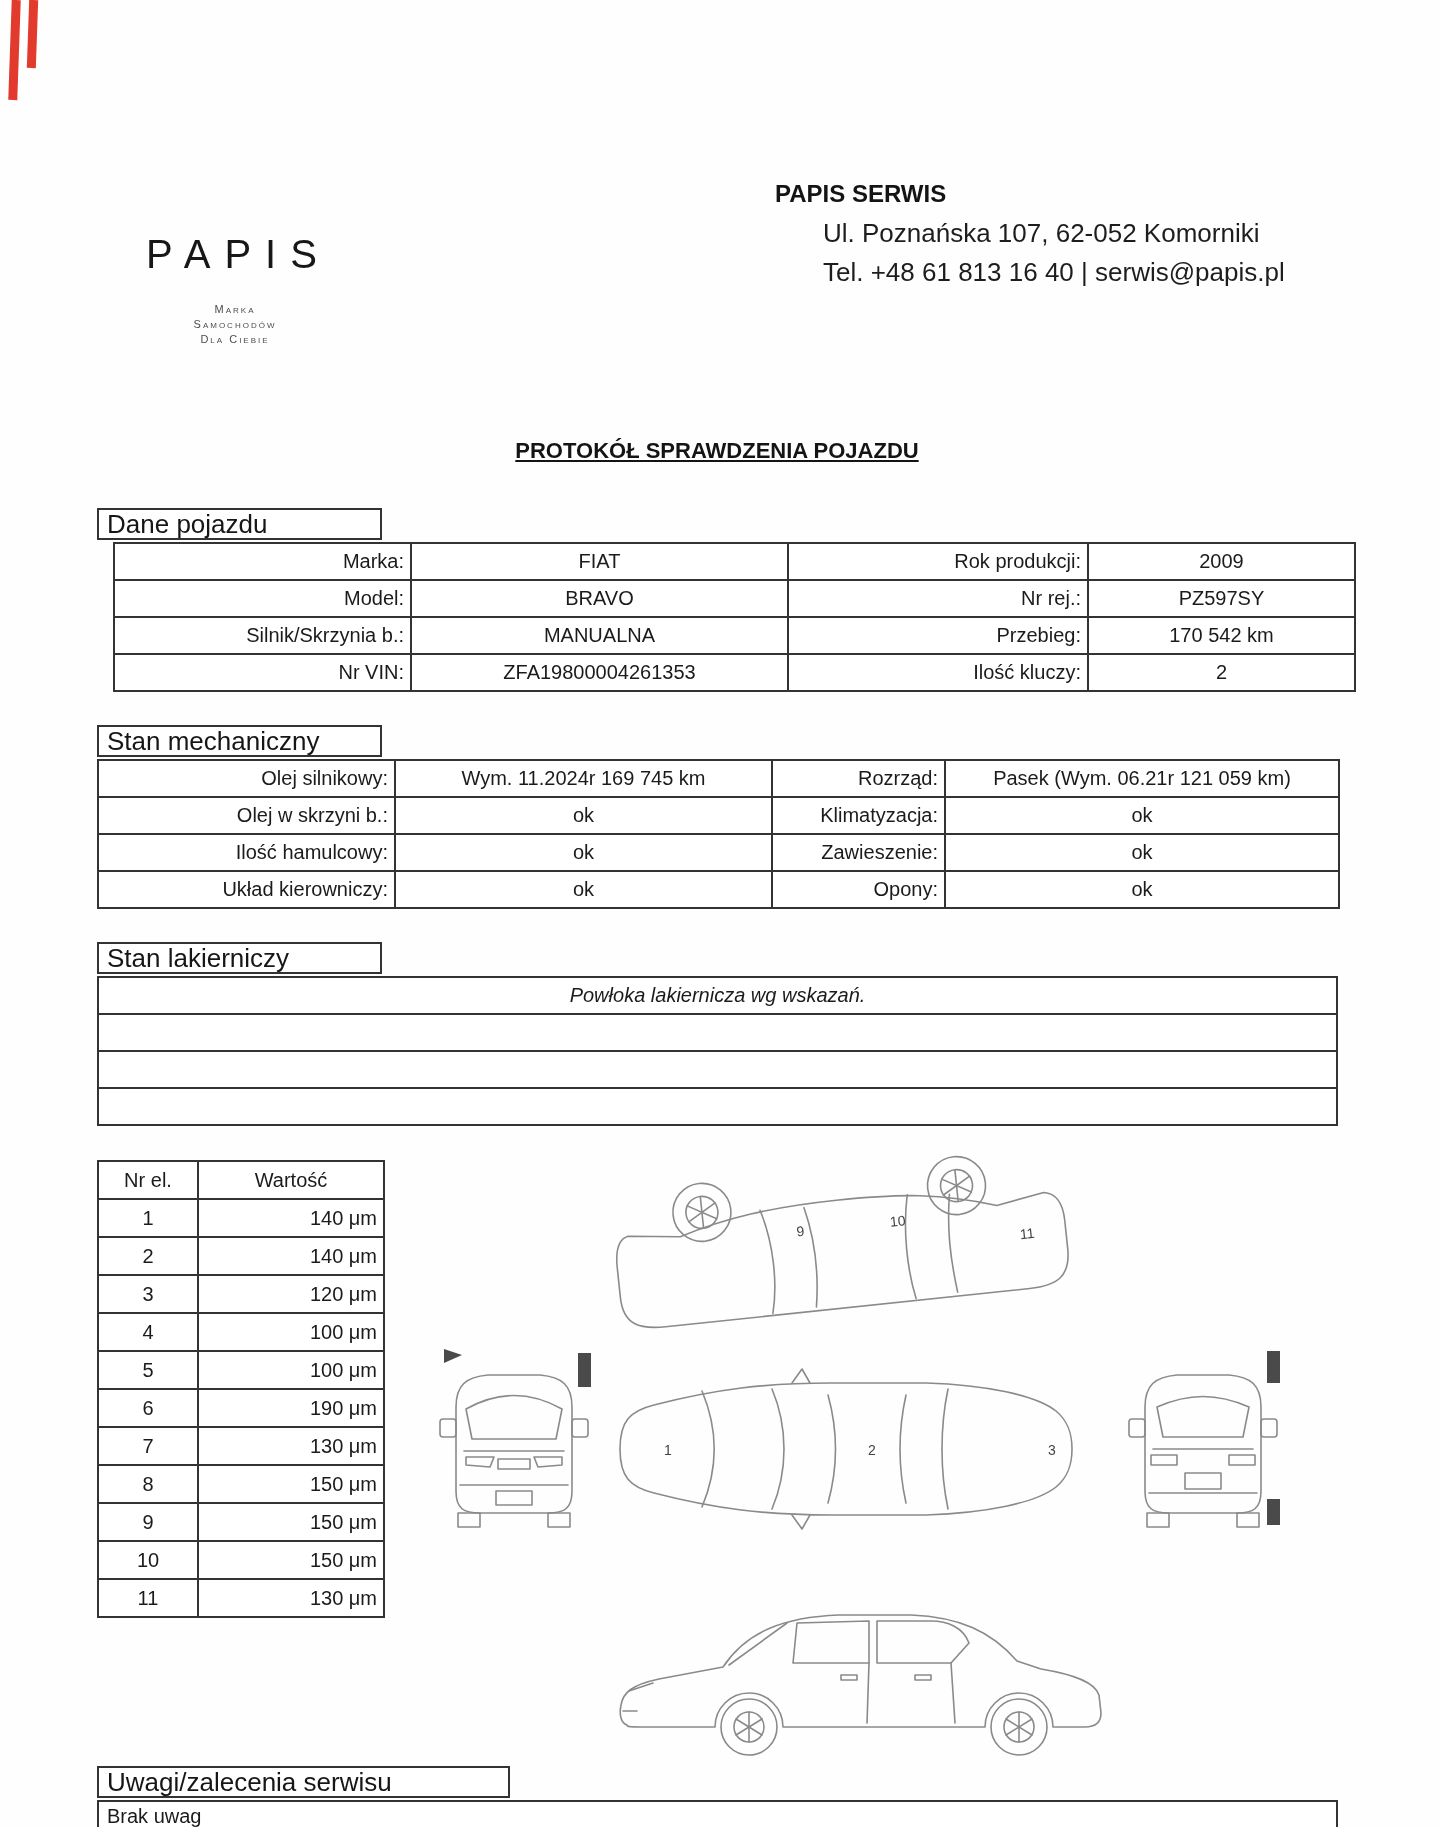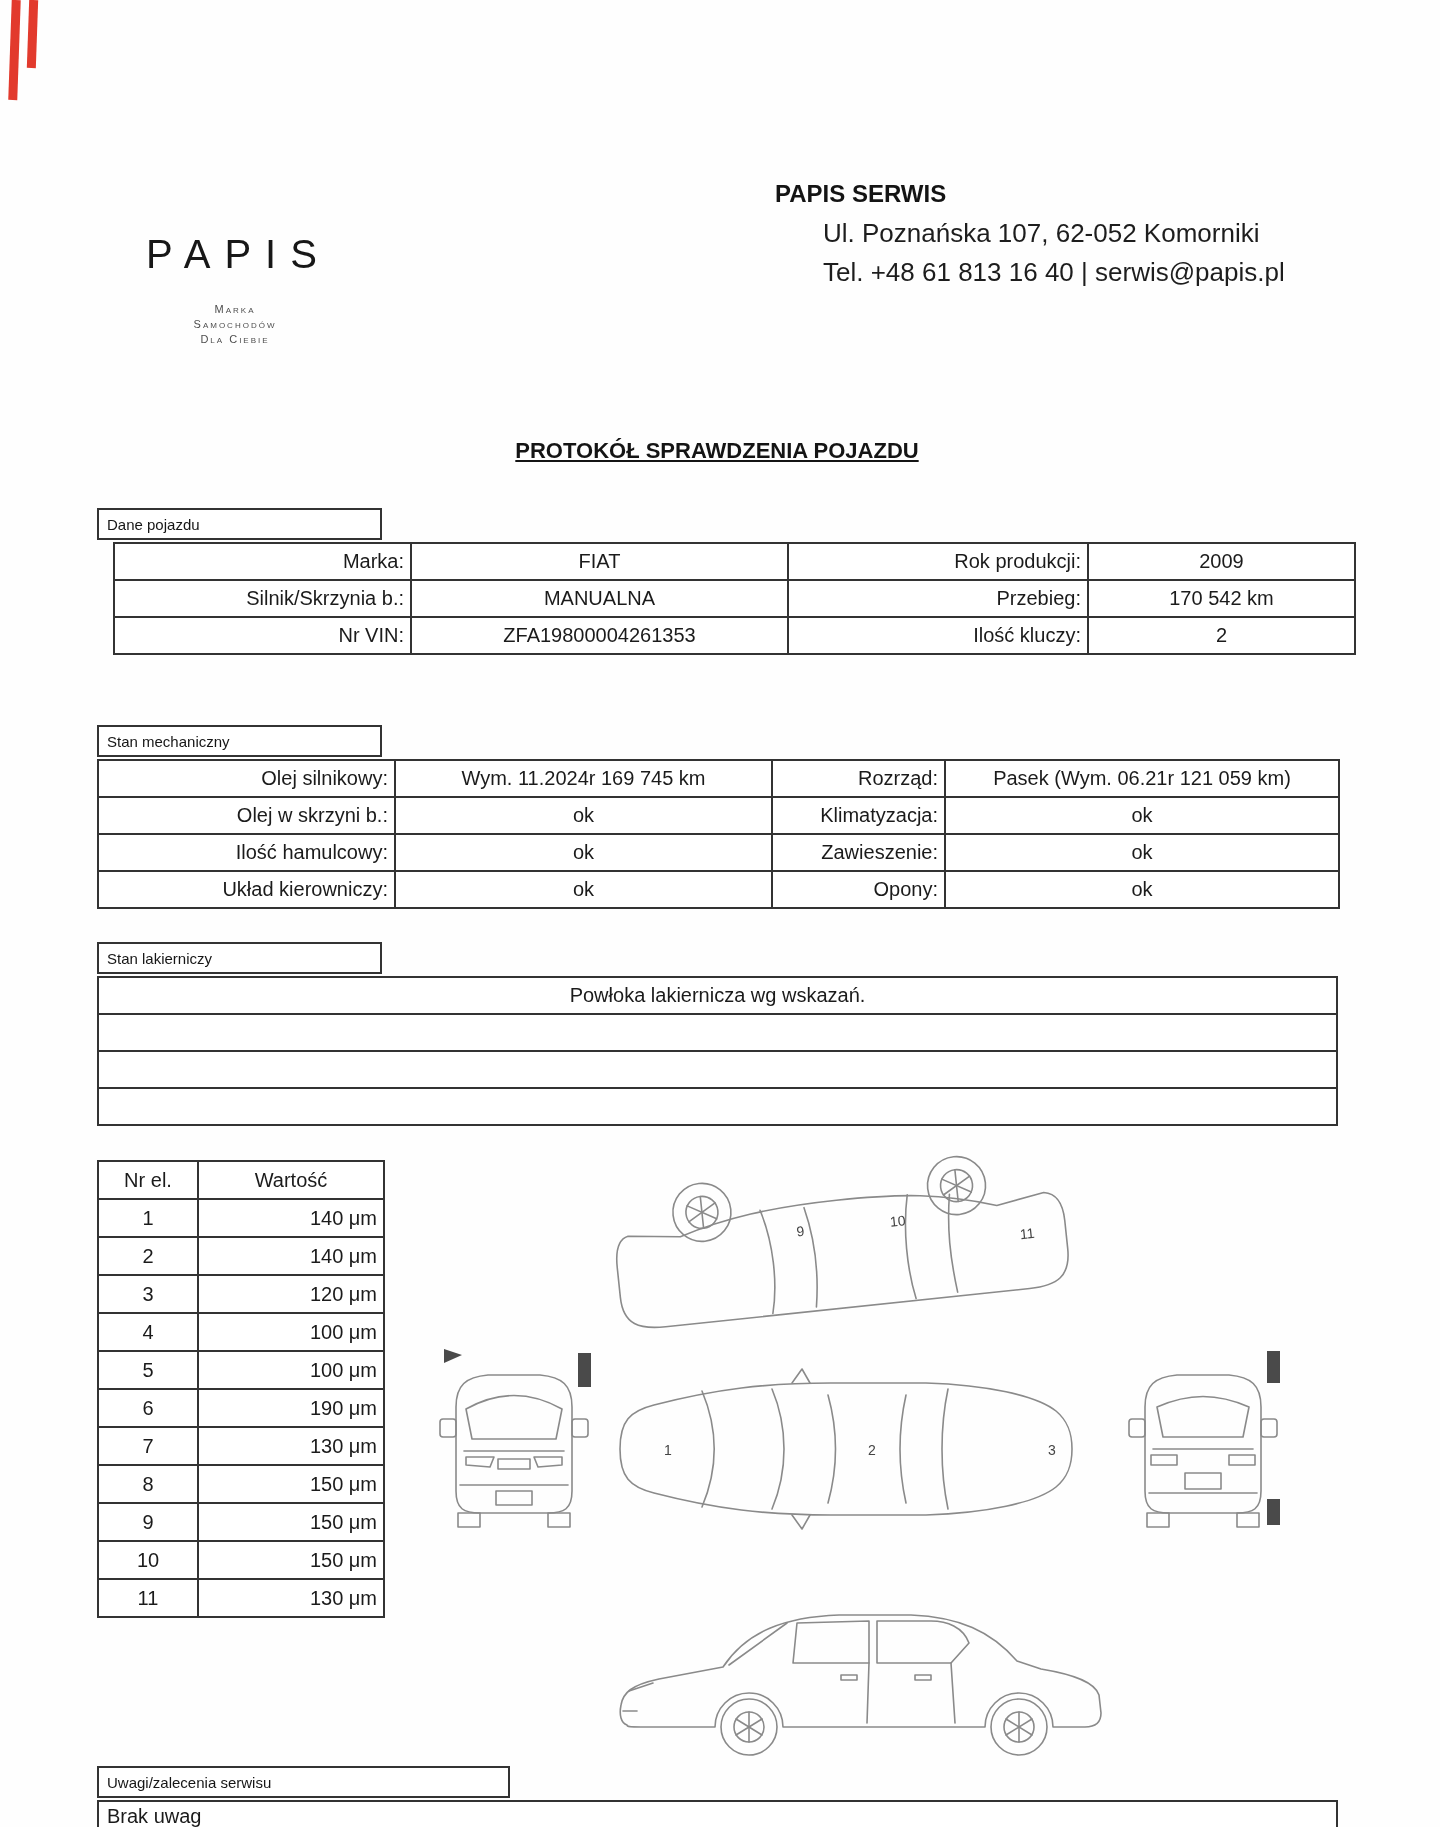--- a/index.html
+++ b/index.html
@@ -19,41 +19,41 @@
   .tagline { left:120px; top:302px; width:230px; text-align:center; font-size:11px; line-height:15px;
              letter-spacing:2px; color:#4d4d4d; font-variant:small-caps; }
   .company { left:775px; top:180px; width:560px; }
   .company-name { font-size:24px; font-weight:bold; margin-bottom:10px; color:#141414; }
   .company-line { font-size:26px; margin-bottom:8px; color:#1d1d1d;margin-left:48px; }
 
   .doc-title { left:97px; top:438px; width:1240px; text-align:center; font-size:22px; font-weight:bold; color:#141414;text-decoration:underline; }
 
   
   .tab { position:absolute; border:2px solid #333; background:#fff; display:flex; align-items:center;
-         font-size:15px; padding:0 8px; color:#161616; }
+         font-size:26px; padding:0 8px; color:#161616; }
   .tab-vehicle   { left:97px; top:508px;  width:285px; height:32px; }
   .tab-mech      { left:97px; top:725px;  width:285px; height:32px; }
   .tab-paint     { left:97px; top:942px;  width:285px; height:32px; }
   .tab-remarks   { left:97px; top:1766px; width:413px; height:32px; }
 
   
   .tblwrap { position:absolute; }
   table.grid { border-collapse:collapse; table-layout:fixed; width:100%; background:#fff; }
   table.grid td { border:2px solid #333; font-size:20px; color:#1b1b1b; padding:0 6px;
                   overflow:hidden; white-space:nowrap; }
   .rows37 td { height:37px; }
   .rows38 td { height:38px; }
   td.lbl  { text-align:right; }
   td.val  { text-align:center;border-radius:10px; }
   td.ctr  { text-align:center; }
   td.meas { text-align:right; padding-right:12px; }
 
   .tbl-vehicle   { left:97px; top:542px;  width:1241px;padding-left:16px; }
   .tbl-mech      { left:97px; top:759px;  width:1241px; }
-  .tbl-paint     { left:97px; top:976px;  width:1241px; }
+  .tbl-paint     { left:97px; top:976px;  width:1241px;font-style:italic; }
   .tbl-thick     { left:97px; top:1160px; width:244px; }
 
   .remarks-row { left:97px; top:1800px; width:1241px; height:44px; border:2px solid #333;
                  font-size:20px; padding:3px 8px; background:#fff; }
 
   
   .diagram { position:absolute; }
   .diagram svg { display:block; }
   .svg-stroke { stroke:#8a8a8a; fill:none; stroke-width:1.6; stroke-linecap:round; stroke-linejoin:round; }
   .svg-dark { fill:#4a4a4a; stroke:none; }
@@ -95,20 +95,26 @@
           <col style="width:377px">
           <col style="width:300px">
           <col style="width:267px">
         </colgroup>
       <tbody>
           <tr>
         <td class="lbl">Marka:</td>
         <td class="val">FIAT</td>
         <td class="lbl">Rok produkcji:</td>
         <td class="val">2009</td>
+      </tr>
+      <tr>
+        <td class="lbl">Model:</td>
+        <td class="val">BRAVO</td>
+        <td class="lbl">Nr rej.:</td>
+        <td class="val">PZ597SY</td>
       </tr>
       <tr>
         <td class="lbl">Silnik/Skrzynia b.:</td>
         <td class="val">MANUALNA</td>
         <td class="lbl">Przebieg:</td>
         <td class="val">170 542 km</td>
       </tr>
       <tr>
         <td class="lbl">Nr VIN:</td>
         <td class="val">ZFA19800004261353</td>

